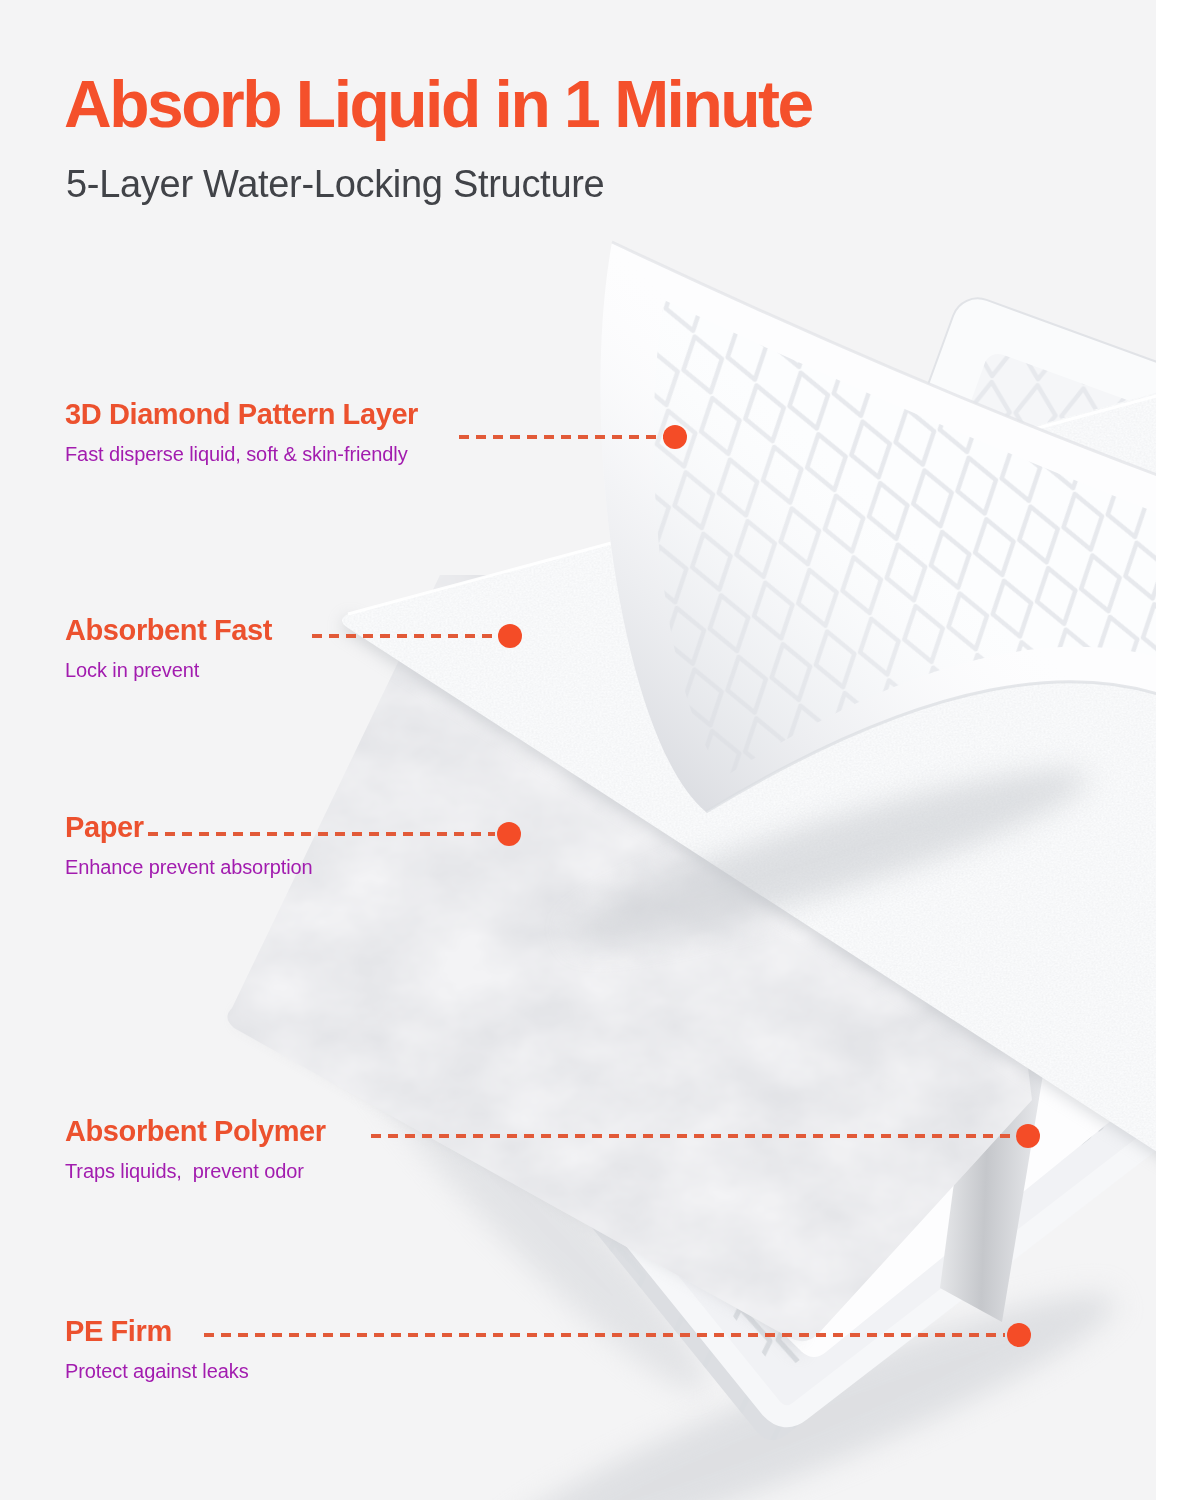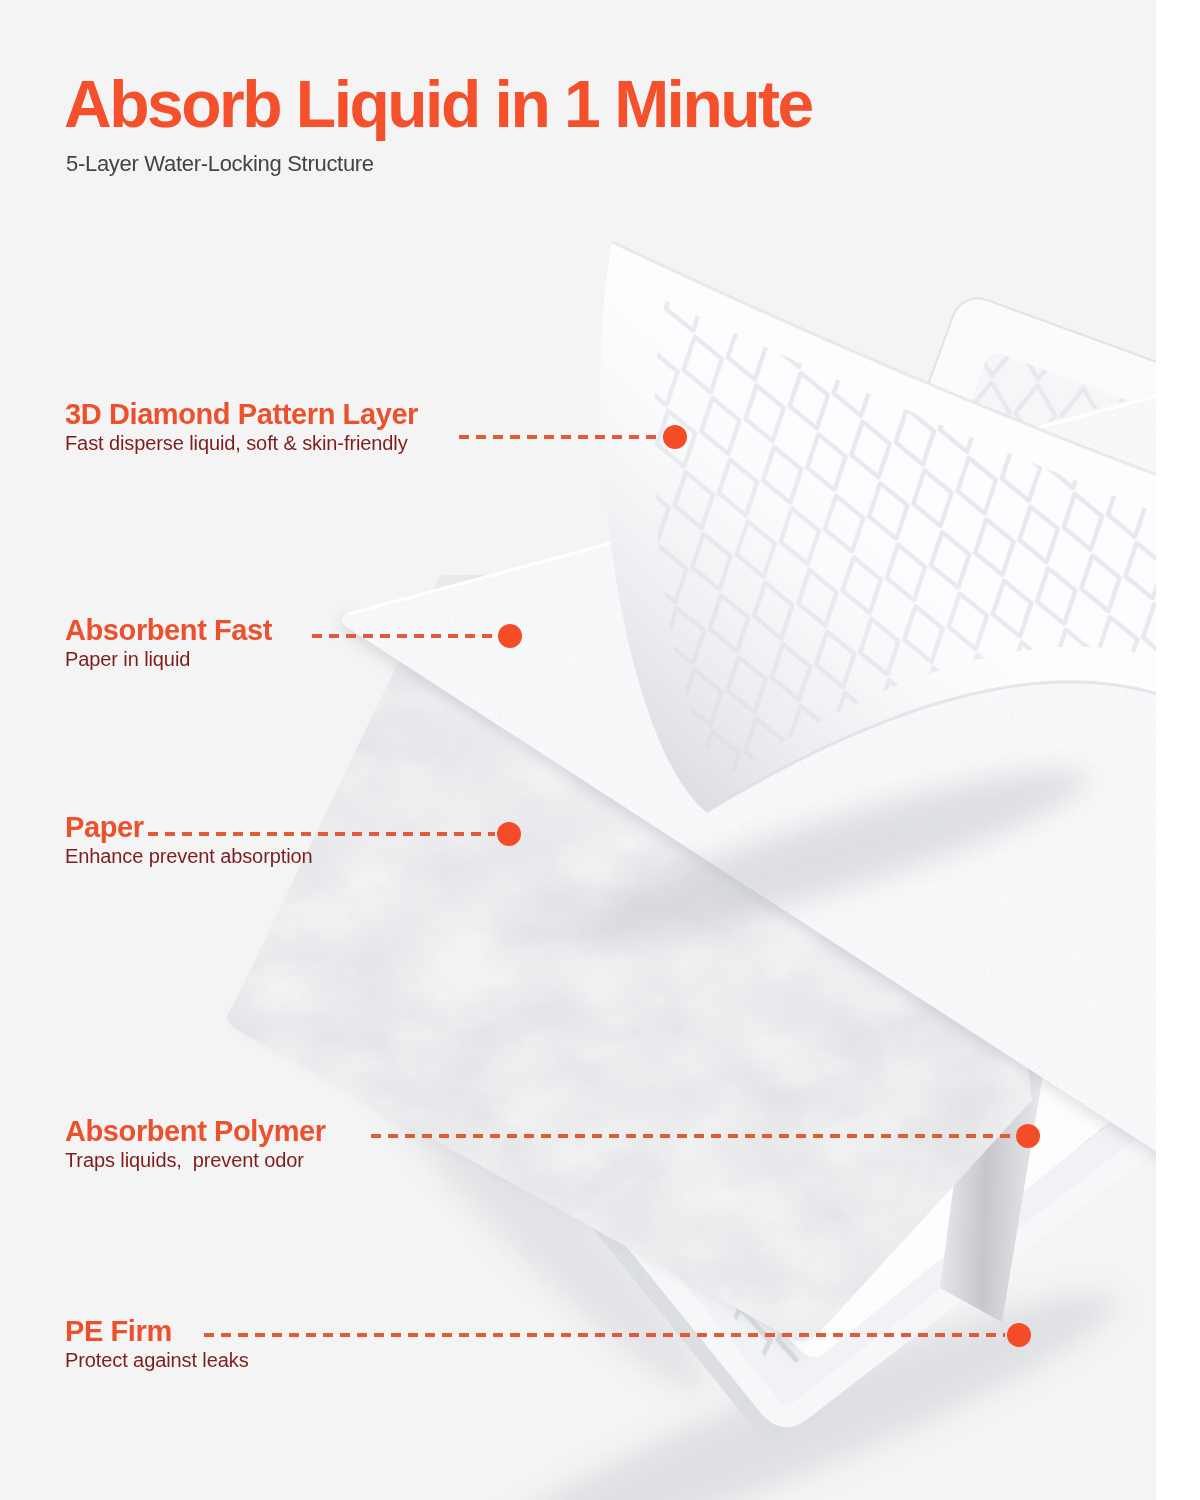--- a/index.html
+++ b/index.html
@@ -9,31 +9,31 @@
     font-family:"Liberation Sans", sans-serif;
   }
   .illustration{position:absolute; left:0; top:0; width:1200px; height:1500px;}
 
   .header{position:absolute; left:64px; top:70px;}
   .title{
     margin:0; font-size:66px; font-weight:700; letter-spacing:-2.5px;
     color:#f4502b; line-height:1.05; white-space:nowrap;
   }
   .subtitle{
-    margin:12px 0 0 2px; font-size:22px; font-weight:400; letter-spacing:-0.3px;
+    margin:24px 0 0 2px; font-size:38px; font-weight:400; letter-spacing:-0.3px;
     color:#414348; white-space:nowrap;
   }
 
   .callout{position:absolute; left:65px;}
   .callout-heading{
     font-size:29px; font-weight:700; letter-spacing:-0.4px;
     color:#ec512e; white-space:nowrap; line-height:1.15;
   }
   .callout-desc{
-    font-size:20px; color:#7f1d1d; letter-spacing:-0.1px;
+    margin-top:11px; font-size:20px; color:#a21caf; letter-spacing:-0.1px;
     white-space:pre; line-height:1.2;
   }
   .co1{top:398px}.co2{top:614px}.co3{top:811px}.co4{top:1115px}.co5{top:1315px}
 
   .leader{
     position:absolute; height:4px;
     background:repeating-linear-gradient(90deg,#e25a38 0 10px, rgba(0,0,0,0) 10px 17px);
   }
   .ld1{left:459px; top:435px; width:205px}
   .ld2{left:312px; top:634px; width:184px}
@@ -153,21 +153,21 @@
 
   <div class="callout co1">
     <div class="callout-heading">3D Diamond Pattern Layer</div>
     <div class="callout-desc">Fast disperse liquid, soft &amp; skin-friendly</div>
   </div>
   <div class="leader ld1"></div>
   <div class="dot dt1"></div>
 
   <div class="callout co2">
     <div class="callout-heading">Absorbent Fast</div>
-    <div class="callout-desc">Paper in liquid</div>
+    <div class="callout-desc">Lock in prevent</div>
   </div>
   <div class="leader ld2"></div>
   <div class="dot dt2"></div>
 
   <div class="callout co3">
     <div class="callout-heading">Paper</div>
     <div class="callout-desc">Enhance prevent absorption</div>
   </div>
   <div class="leader ld3"></div>
   <div class="dot dt3"></div>

